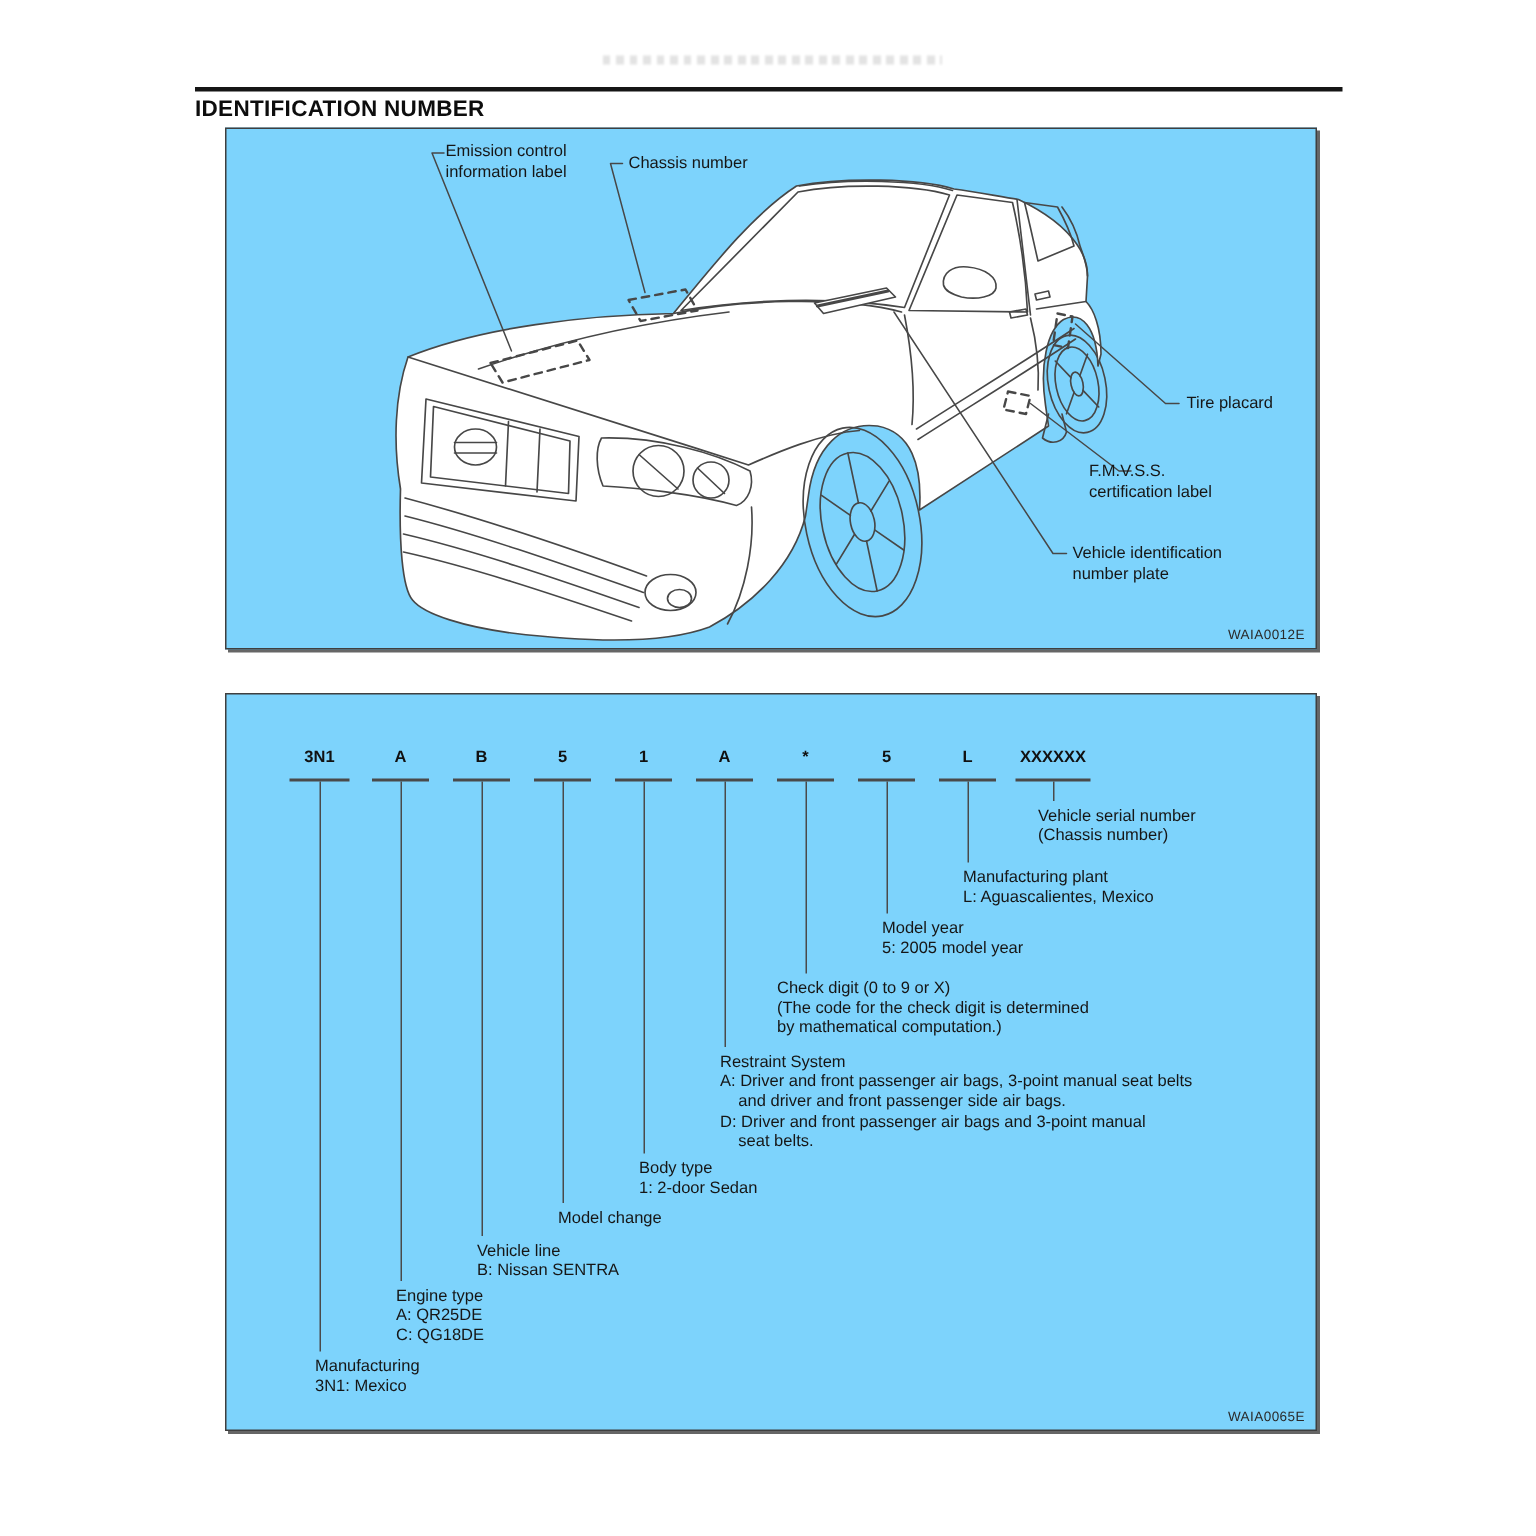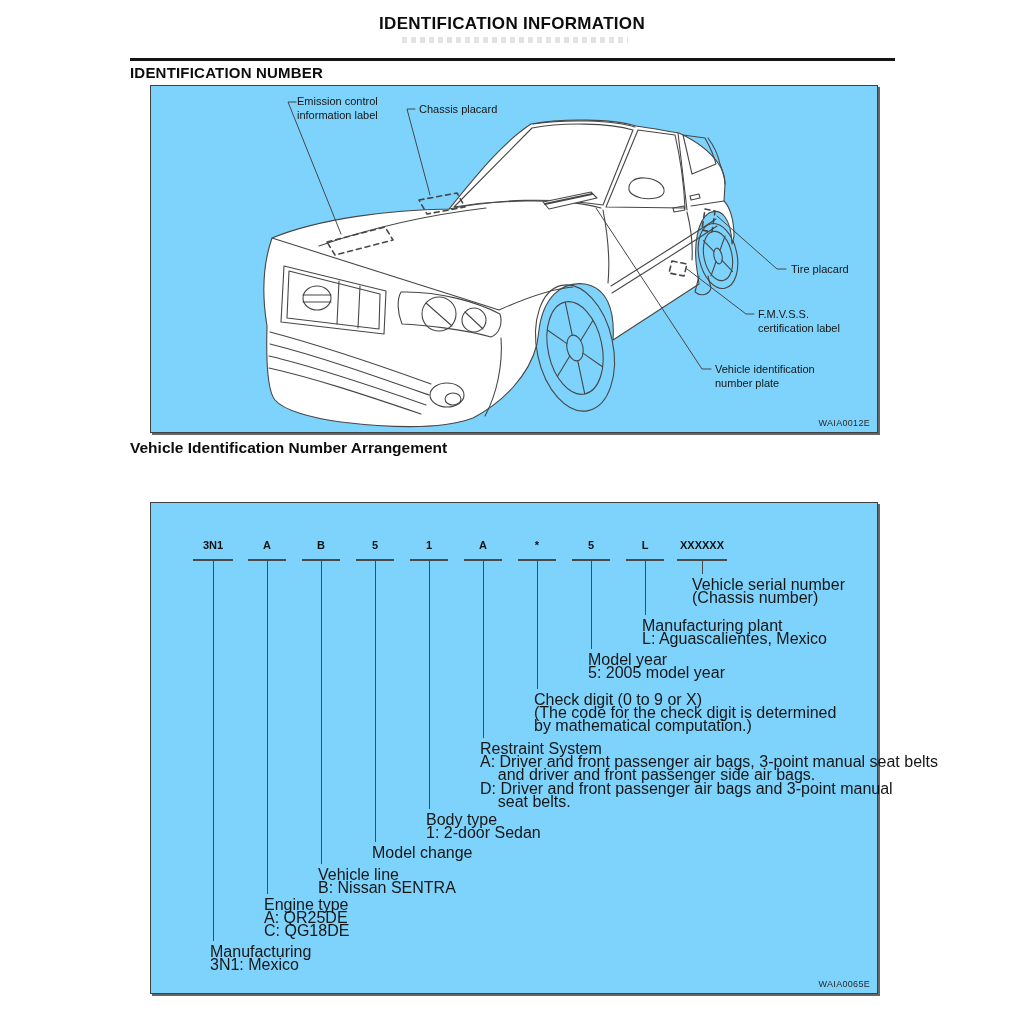--- a/index.html
+++ b/index.html
@@ -8,36 +8,35 @@
   .doc-title{position:absolute;left:0;top:14px;width:1024px;text-align:center;
     font-size:17px;font-weight:700;letter-spacing:.3px;color:#0d0d0d;}
   .scan-artifact{position:absolute;left:402px;top:37px;width:226px;height:6px;opacity:.16;filter:blur(.6px);
     background:repeating-linear-gradient(90deg,#555 0 5px,transparent 5px 9px);}
   .rule{position:absolute;left:130px;top:58px;width:765px;height:3px;background:#151515;}
   .h2{position:absolute;font-weight:700;color:#0d0d0d;}
   .h2a{left:130px;top:64px;font-size:15px;letter-spacing:.2px;}
   .h2b{left:130px;top:439px;font-size:15.5px;}
   .figure{position:absolute;background:#7dd3fc;border:1.4px solid #3f3f3f;box-shadow:2px 2px 0 #666;}
   .fig1{left:150px;top:85px;width:726px;height:346px;}
-  .fig2{left:150px;top:462px;width:726px;height:490px;margin-top:40px;}
+  .fig2{left:150px;top:462px;width:726px;height:490px;}
   .fig-code{position:absolute;right:7px;bottom:4px;font-size:9px;color:#2a2a2a;letter-spacing:.3px;}
   .fig-label{position:absolute;font-size:11px;line-height:14px;white-space:pre;color:#161616;}
   svg.art{position:absolute;left:0;top:0;}
   
   .vin-char{position:absolute;transform:translateX(-50%);font-size:11px;font-weight:700;color:#111;}
   .vin-underline{position:absolute;height:1.6px;background:#4a4a4a;}
   .vin-vline{position:absolute;width:1.2px;background:#4a4a4a;}
-  .vin-label{position:absolute;font-size:16px;line-height:13.2px;white-space:pre;color:#161616;}
+  .vin-label{position:absolute;font-size:11px;line-height:13.2px;white-space:pre;color:#161616;}
 </style>
 </head>
 <body>
 
 <div class="page">
 
-  <div class="doc-title">IDENTIFICATION INFORMATION</div>
   <div class="scan-artifact"></div>
   <div class="rule"></div>
   <div class="h2 h2a">IDENTIFICATION NUMBER</div>
 
   <div class="figure fig1">
     <svg class="art" width="726" height="346" viewBox="0 0 726 346" fill="none" stroke="#474747" stroke-width="1.1" stroke-linecap="round" stroke-linejoin="round">
 
       <g transform="rotate(-12 567 170)">
         <ellipse cx="567" cy="170" rx="19" ry="33"></ellipse>
         <ellipse cx="567" cy="170" rx="14" ry="25"></ellipse>
@@ -137,30 +136,29 @@
       <g stroke-width="1">
         <path d="M145,16 L137,16 L190,148"></path>
         <path d="M264,23 L256,23 L279,109"></path>
         <path d="M635,183 L626,183 L566,130"></path>
         <path d="M603,228 L595,228 L536,183"></path>
         <path d="M560,283 L551,283 L445,122"></path>
       </g>
     </svg>
     <div class="fig-label" style="left:146px;top:8px">Emission control
 information label</div>
-    <div class="fig-label" style="left:268px;top:16px">Chassis placard</div>
+    <div class="fig-label" style="left:268px;top:16px">Chassis number</div>
     <div class="fig-label" style="left:640px;top:176px">Tire placard</div>
-    <div class="fig-label" style="left:607px;top:221px">F.M.V.S.S.
+    <div class="fig-label" style="left:575px;top:221px">F.M.V.S.S.
 certification label</div>
     <div class="fig-label" style="left:564px;top:276px">Vehicle identification
 number plate</div>
     <div class="fig-code">WAIA0012E</div>
   </div>
 
-  <div class="h2 h2b">Vehicle Identification Number Arrangement</div>
 
   <div class="figure fig2">
 
     <div>
       <span class="vin-char" style="left:62px;top:36px">3N1</span>
       <div class="vin-underline" style="left:42px;top:56px;width:40px"></div>
       <div class="vin-vline" style="left:61.5px;top:58px;height:380px"></div>
       <div class="vin-label" style="left:59px;top:442px">Manufacturing
 3N1: Mexico</div>
     </div>
@@ -205,21 +203,21 @@
 A: Driver and front passenger air bags, 3-point manual seat belts
     and driver and front passenger side air bags.
 D: Driver and front passenger air bags and 3-point manual
     seat belts.</div>
     </div>
 
     <div>
       <span class="vin-char" style="left:386px;top:36px">*</span>
       <div class="vin-underline" style="left:367px;top:56px;width:38px"></div>
       <div class="vin-vline" style="left:385.5px;top:58px;height:128px"></div>
-      <div class="vin-label" style="left:383px;top:190px">Check digit (0 to 9 or X)
+      <div class="vin-label" style="left:367px;top:190px">Check digit (0 to 9 or X)
 (The code for the check digit is determined
 by mathematical computation.)</div>
     </div>
 
     <div>
       <span class="vin-char" style="left:440px;top:36px">5</span>
       <div class="vin-underline" style="left:421px;top:56px;width:38px"></div>
       <div class="vin-vline" style="left:439.5px;top:58px;height:88px"></div>
       <div class="vin-label" style="left:437px;top:150px">Model year
 5: 2005 model year</div>

